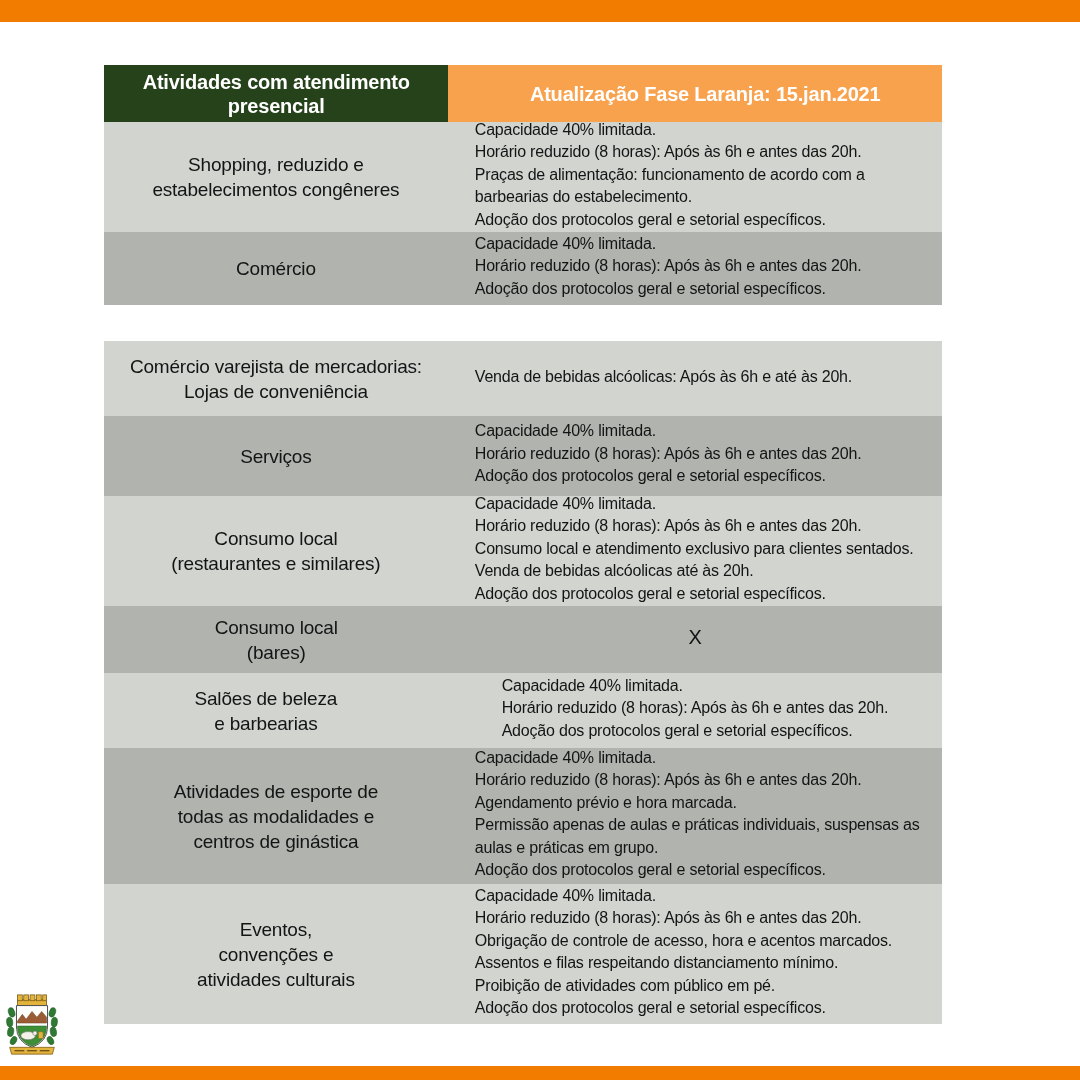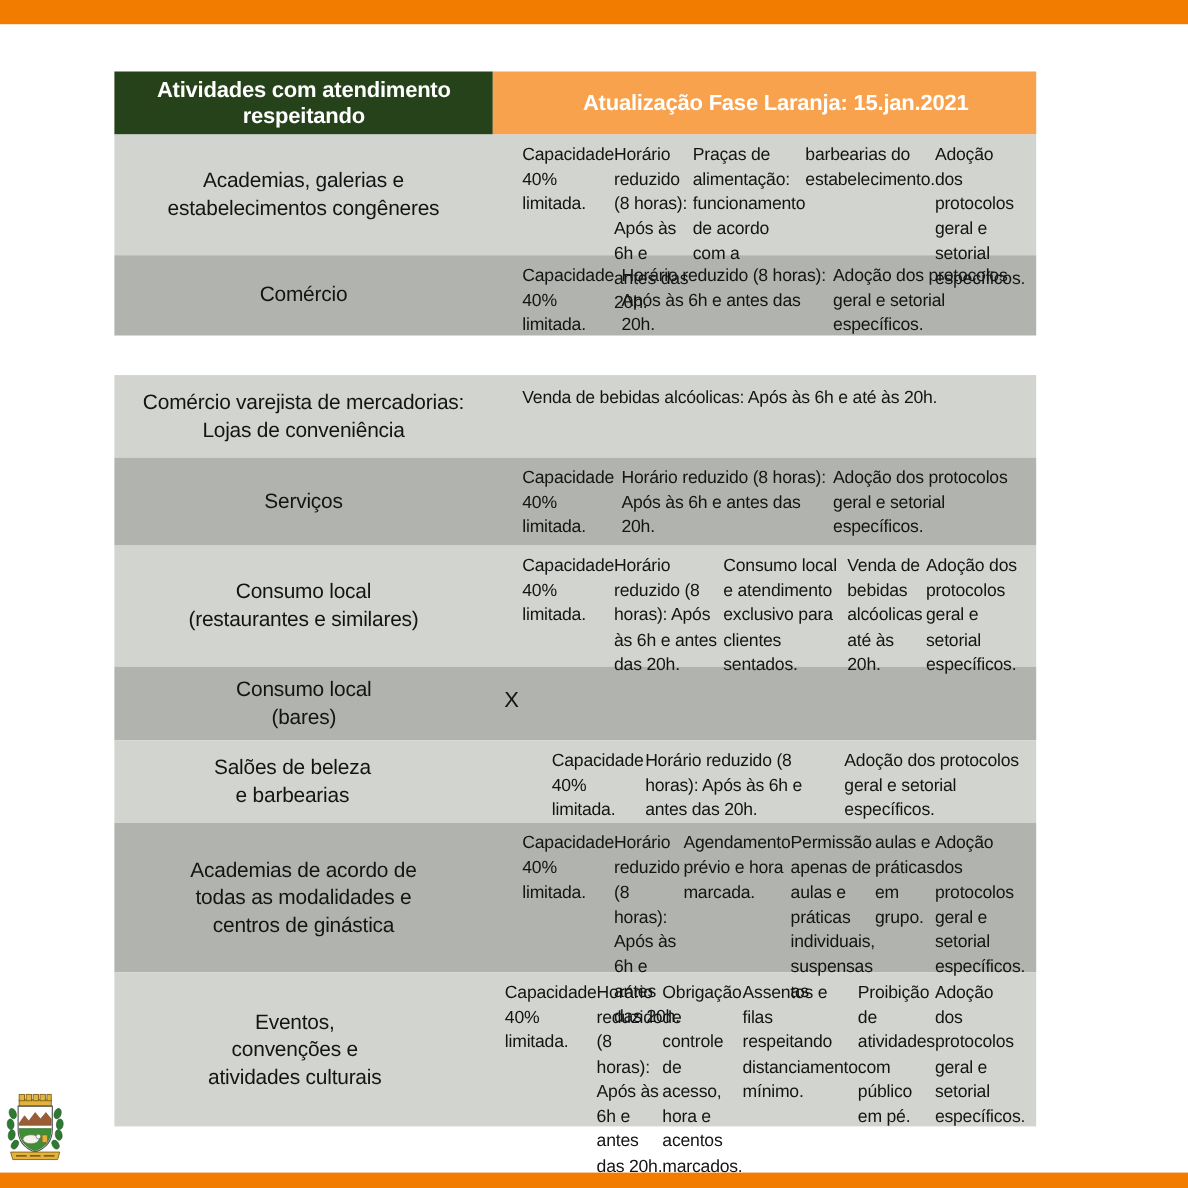--- a/index.html
+++ b/index.html
@@ -55,22 +55,22 @@
     flex-direction: column;
     align-items: center;
     justify-content: center;
     text-align: center;
     font-size: 19px;
     line-height: 25px;
   }
   .cell-details {
     width: 533px;
     display: flex;
-    flex-direction: row;
-    justify-content: flex-start;
+    flex-direction: column;
+    justify-content: center;
     padding: 8px 10px 12px 27px;
     font-size: 16px;
     line-height: 22.5px;
   }
   .cell-details.large { font-size: 16px; line-height: 26px; }
   .cell-details.centered { align-items: center; text-align: center; padding-left: 10px; font-size: 20px; }
 
   .footer {
     position: absolute;
     left: 0;
@@ -91,30 +91,30 @@
 <body>
 
 <div class="page">
 
   <div class="bar top"></div>
 
   <div class="table-wrap">
     <div class="thead">
       <div class="th left">
         <span>Atividades com atendimento</span>
-        <span>respeitando</span>
+        <span>presencial</span>
       </div>
       <div class="th right">
         <span>Atualização Fase Laranja: 15.jan.2021</span>
       </div>
     </div>
     <div id="table-body">
         <div class="row light" style="height: 110px;">
           <div class="cell-activity">
-            <div>Academias, galerias e</div>
+            <div>Shopping, reduzido e</div>
             <div>estabelecimentos congêneres</div>
           </div>
           <div class="cell-details">
             <div>Capacidade 40% limitada.</div>
             <div>Horário reduzido (8 horas): Após às 6h e antes das 20h.</div>
             <div>Praças de alimentação: funcionamento de acordo com a</div>
             <div>barbearias do estabelecimento.</div>
             <div>Adoção dos protocolos geral e setorial específicos.</div>
           </div>
         </div>
@@ -175,21 +175,21 @@
             <div>e barbearias</div>
           </div>
           <div class="cell-details">
             <div>Capacidade 40% limitada.</div>
             <div>Horário reduzido (8 horas): Após às 6h e antes das 20h.</div>
             <div>Adoção dos protocolos geral e setorial específicos.</div>
           </div>
         </div>
         <div class="row dark" style="height: 136px;">
           <div class="cell-activity">
-            <div>Academias de acordo de</div>
+            <div>Atividades de esporte de</div>
             <div>todas as modalidades e</div>
             <div>centros de ginástica</div>
           </div>
           <div class="cell-details">
             <div>Capacidade 40% limitada.</div>
             <div>Horário reduzido (8 horas): Após às 6h e antes das 20h.</div>
             <div>Agendamento prévio e hora marcada.</div>
             <div>Permissão apenas de aulas e práticas individuais, suspensas as</div>
             <div>aulas e práticas em grupo.</div>
             <div>Adoção dos protocolos geral e setorial específicos.</div>

